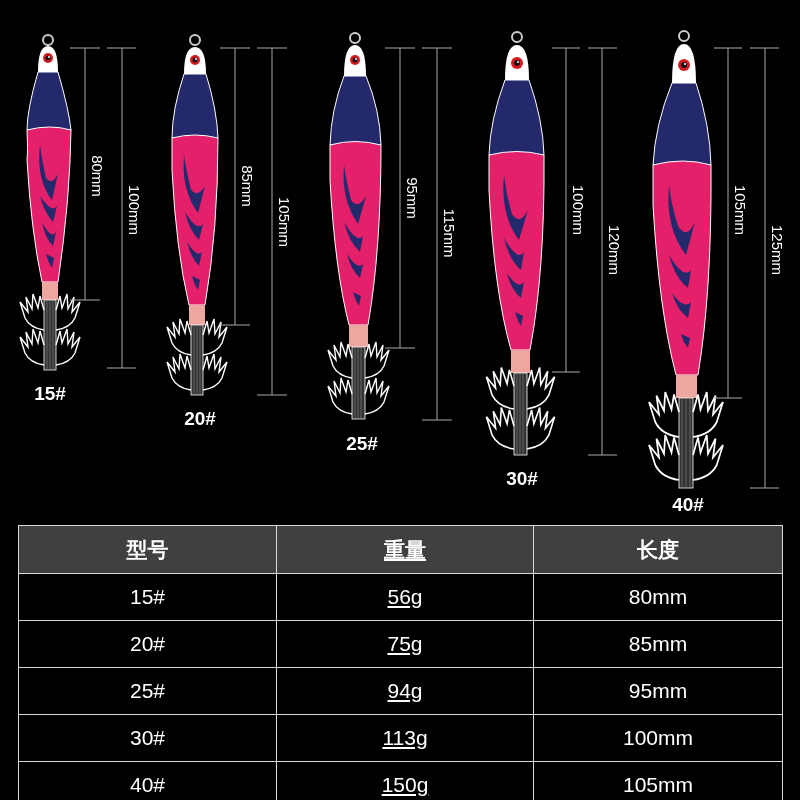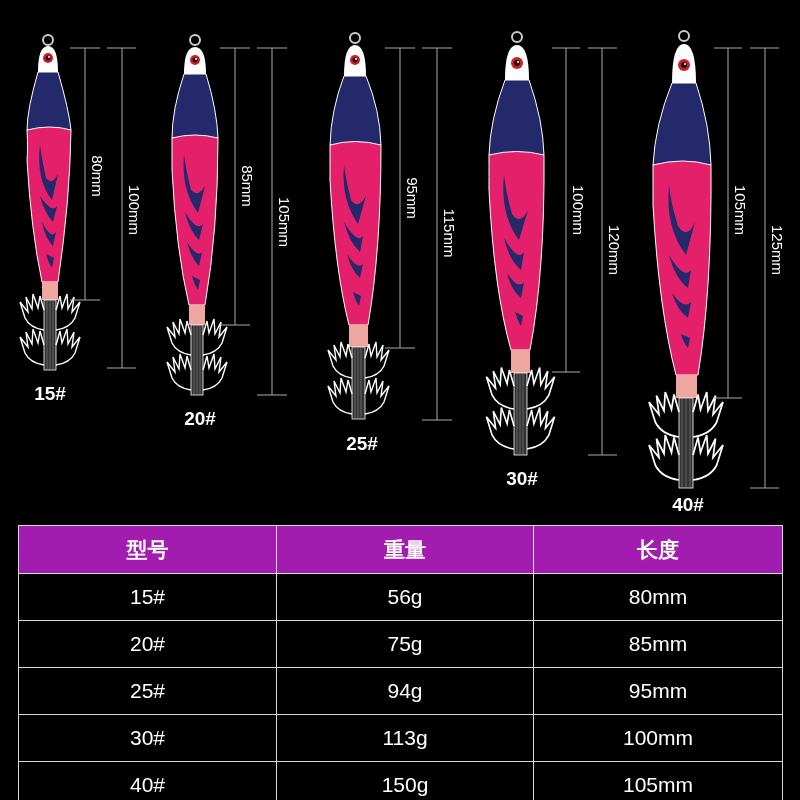--- a/index.html
+++ b/index.html
@@ -2,24 +2,24 @@
 <html><head>
 <meta charset="utf-8">
 <style>
   html, body { margin:0; padding:0; background:#000; }
   body { width:800px; height:800px; position:relative; overflow:hidden; font-family:"DejaVu Sans", "Liberation Sans", sans-serif; color:#fff; }
   .lures { position:absolute; left:0; top:0; width:800px; height:520px; }
   .lure-label { position:absolute; font-family:"Liberation Sans", sans-serif; font-weight:bold; font-size:19px; color:#fff; transform:translateX(-50%); }
   .dim-label { position:absolute; font-family:"Liberation Sans", sans-serif; font-size:15px; color:#fff; transform:translate(-50%,-50%) rotate(90deg); white-space:nowrap; }
   table.spec { position:absolute; left:18px; top:525px; width:765px; border-collapse:collapse; font-family:"Liberation Sans", sans-serif; }
   table.spec th, table.spec td { border:1px solid #d9d9d9; text-align:center; color:#fff; }
-  table.spec th { background:#a21caf; height:45px; font-size:21px; font-weight:bold; border-bottom:none; }
+  table.spec th { background:#404040; height:45px; font-size:21px; font-weight:bold; border-bottom:none; }
   table.spec td { background:#000; height:44px; font-size:21px; }
   table.spec th:nth-child(1), table.spec td:nth-child(1) { width:255px; }
-  table.spec th:nth-child(2), table.spec td:nth-child(2) { width:254px; }
+  table.spec th:nth-child(2), table.spec td:nth-child(2) { width:254px;text-decoration:underline; }
 </style>
 </head>
 <body>
 
 <div class="lures">
   <svg width="800" height="520" viewBox="0 0 800 520">
     <defs>
       <g id="skirt-half">
         <path d="M0,0 L-4,-14 L-6,-2 L-11,-16 L-12,-1 L-18,-13 L-16,2 L-24,-8 L-19,8 Q-14,18 0,20" fill="none" stroke="#fff" stroke-width="1.4"></path>
       </g>

